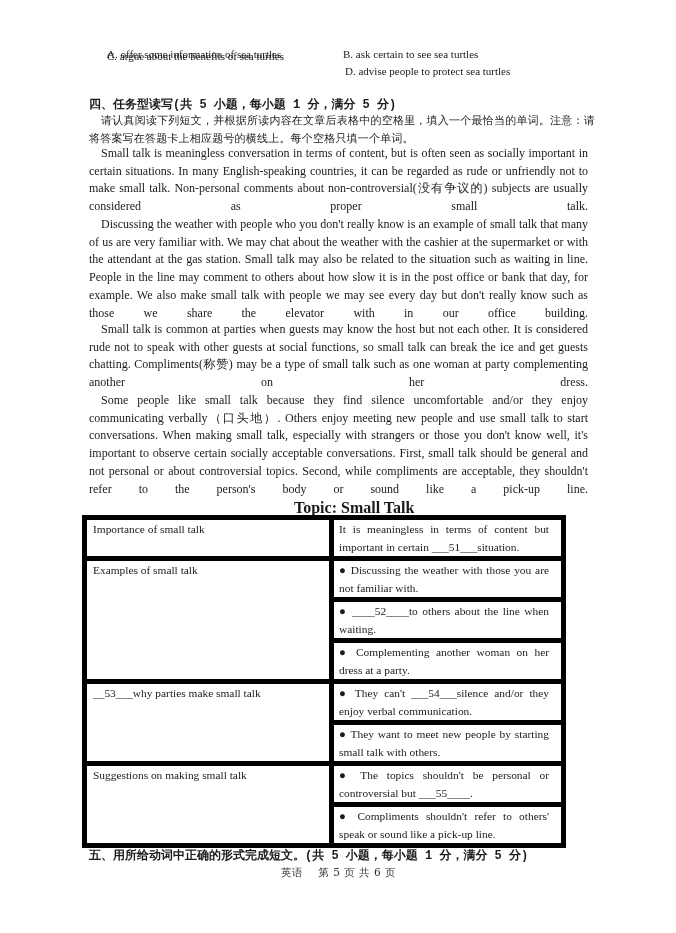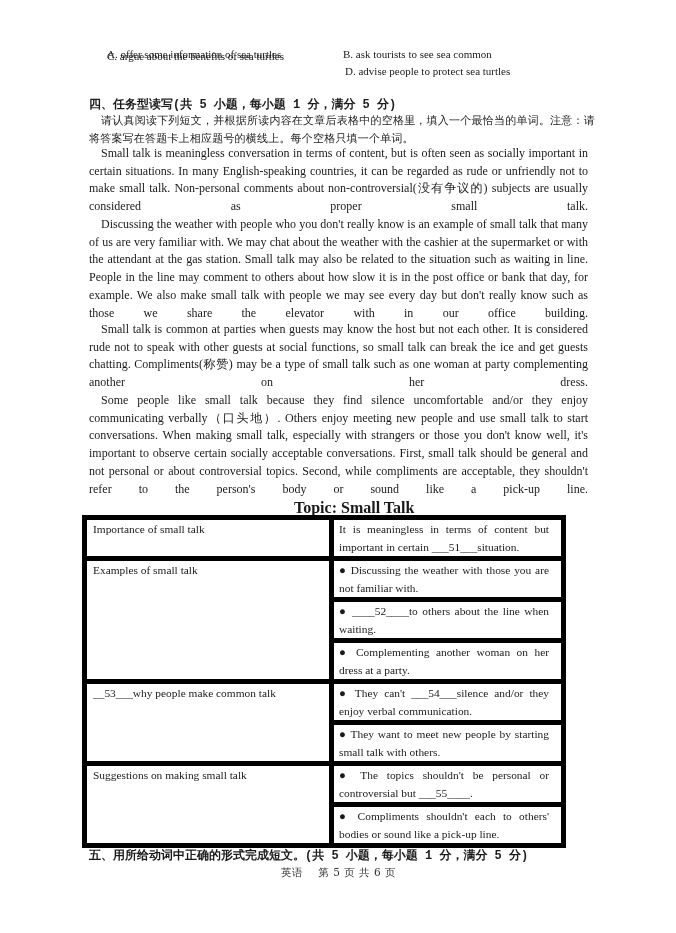--- a/index.html
+++ b/index.html
@@ -20,21 +20,21 @@
   table.st td { border:5px solid #000000; vertical-align:top; padding:0 5px; }
   table.st td.l { width:231px; padding-left:6px; padding-top:0; }
   table.st td.r { text-align:justify; text-align-last:left; height:34px; padding:0 12px 0 5px; }
   .footer { font-size:10.5px; white-space:nowrap; color:#333;
             font-family:"DejaVu Serif","Liberation Serif",serif; letter-spacing:0.5px; }
 </style>
 </head>
 <body>
 
 <div class="abs opt" style="left:107px;top:46px;">A. offer some information of sea turtles</div>
-<div class="abs opt" style="left:343px;top:46px;">B. ask tourists to see sea common</div>
+<div class="abs opt" style="left:343px;top:46px;">B. ask certain to see sea turtles</div>
 <div class="abs opt" style="left:107px;top:48px;">C. argue about the benefits of sea turtles</div>
 <div class="abs opt" style="left:345px;top:63px;">D. advise people to protect sea turtles</div>
 
 <div class="abs heading" style="left:89px;top:96px;">四、任务型读写(共 5  小题，每小题 1  分，满分 5  分)</div>
 <div class="abs instr" style="left:89px;top:112px;text-indent:12px;">请认真阅读下列短文，并根据所读内容在文章后表格中的空格里，填入一个最恰当的单词。注意：请将答案写在答题卡上相应题号的横线上。每个空格只填一个单词。</div>
 
 <div class="abs para" style="left:89px;top:145px;">Small talk is meaningless conversation in terms of content, but is often seen as socially important in certain situations. In many English-speaking countries, it can be regarded as rude or unfriendly not to make small talk. Non-personal comments about non-controversial(没有争议的) subjects are usually considered as proper small talk.</div>
 <div class="abs para" style="left:89px;top:216px;">Discussing the weather with people who you don't really know is an example of small talk that many of us are very familiar with. We may chat about the weather with the cashier at the supermarket or with the attendant at the gas station. Small talk may also be related to the situation such as waiting in line. People in the line may comment to others about how slow it is in the post office or bank that day, for example. We also make small talk with people we may see every day but don't really know such as those we share the elevator with in our office building.</div>
 <div class="abs para" style="left:89px;top:321px;">Small talk is common at parties when guests may know the host but not each other. It is considered rude not to speak with other guests at social functions, so small talk can break the ice and get guests chatting. Compliments(称赞) may be a type of small talk such as one woman at party complementing another on her dress.</div>
 <div class="abs para" style="left:89px;top:392px;">Some people like small talk because they find silence uncomfortable and/or they enjoy communicating verbally（口头地）. Others enjoy meeting new people and use small talk to start conversations. When making small talk, especially with strangers or those you don't know well, it's important to observe certain socially acceptable conversations. First, small talk should be general and not personal or about controversial topics. Second, while compliments are acceptable, they shouldn't refer to the person's body or sound like a pick-up line.</div>
@@ -51,31 +51,31 @@
     <td class="l" rowspan="3">Examples of small talk</td>
     <td class="r">● Discussing the weather with those you are not familiar with.</td>
   </tr>
   <tr>
     <td class="r">● ____52____to others about the line when waiting.</td>
   </tr>
   <tr>
     <td class="r">● Complementing another woman on her dress at a party.</td>
   </tr>
   <tr>
-    <td class="l" rowspan="2">__53___why people make common talk</td>
+    <td class="l" rowspan="2">__53___why parties make small talk</td>
     <td class="r">● They can't ___54___silence and/or they enjoy verbal communication.</td>
   </tr>
   <tr>
     <td class="r">● They want to meet new people by starting small talk with others.</td>
   </tr>
   <tr>
     <td class="l" rowspan="2">Suggestions on making small talk</td>
     <td class="r">● The topics shouldn't be personal or controversial but ___55____.</td>
   </tr>
   <tr>
-    <td class="r">● Compliments shouldn't each to others' bodies or sound like a pick-up line.</td>
+    <td class="r">● Compliments shouldn't refer to others' speak or sound like a pick-up line.</td>
   </tr>
 </tbody>
   </table>
 
 <div class="abs heading" style="left:89px;top:847px;text-align:center;">五、用所给动词中正确的形式完成短文。(共 5  小题，每小题 1  分，满分 5  分)</div>
 
 <div class="abs footer" style="left:281px;top:866px;white-space:pre;">英语    第 5 页 共 6 页</div>
 
 </body></html>

